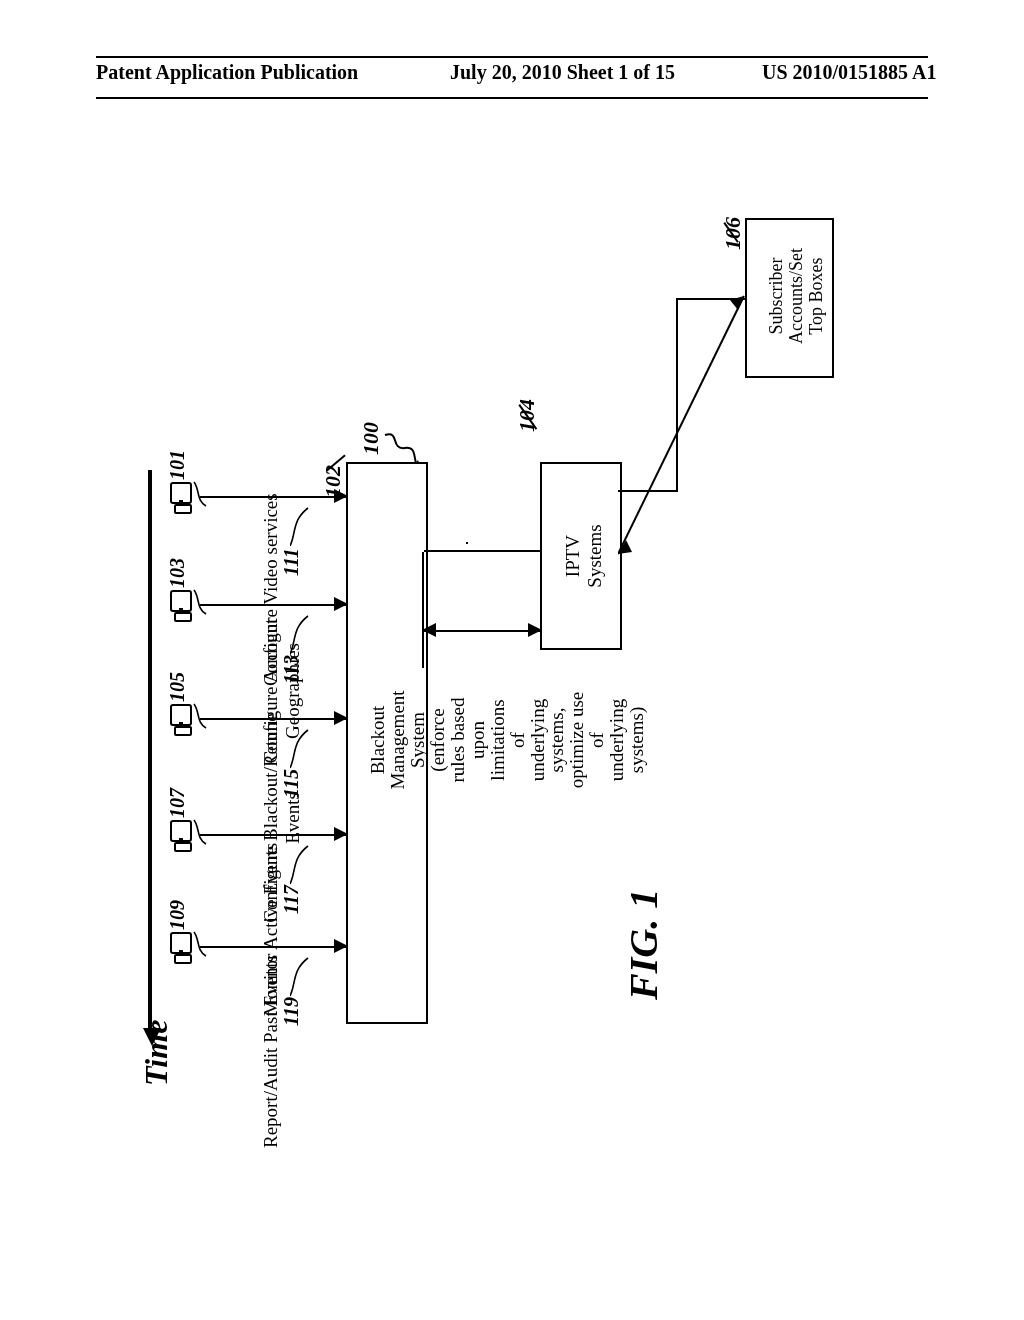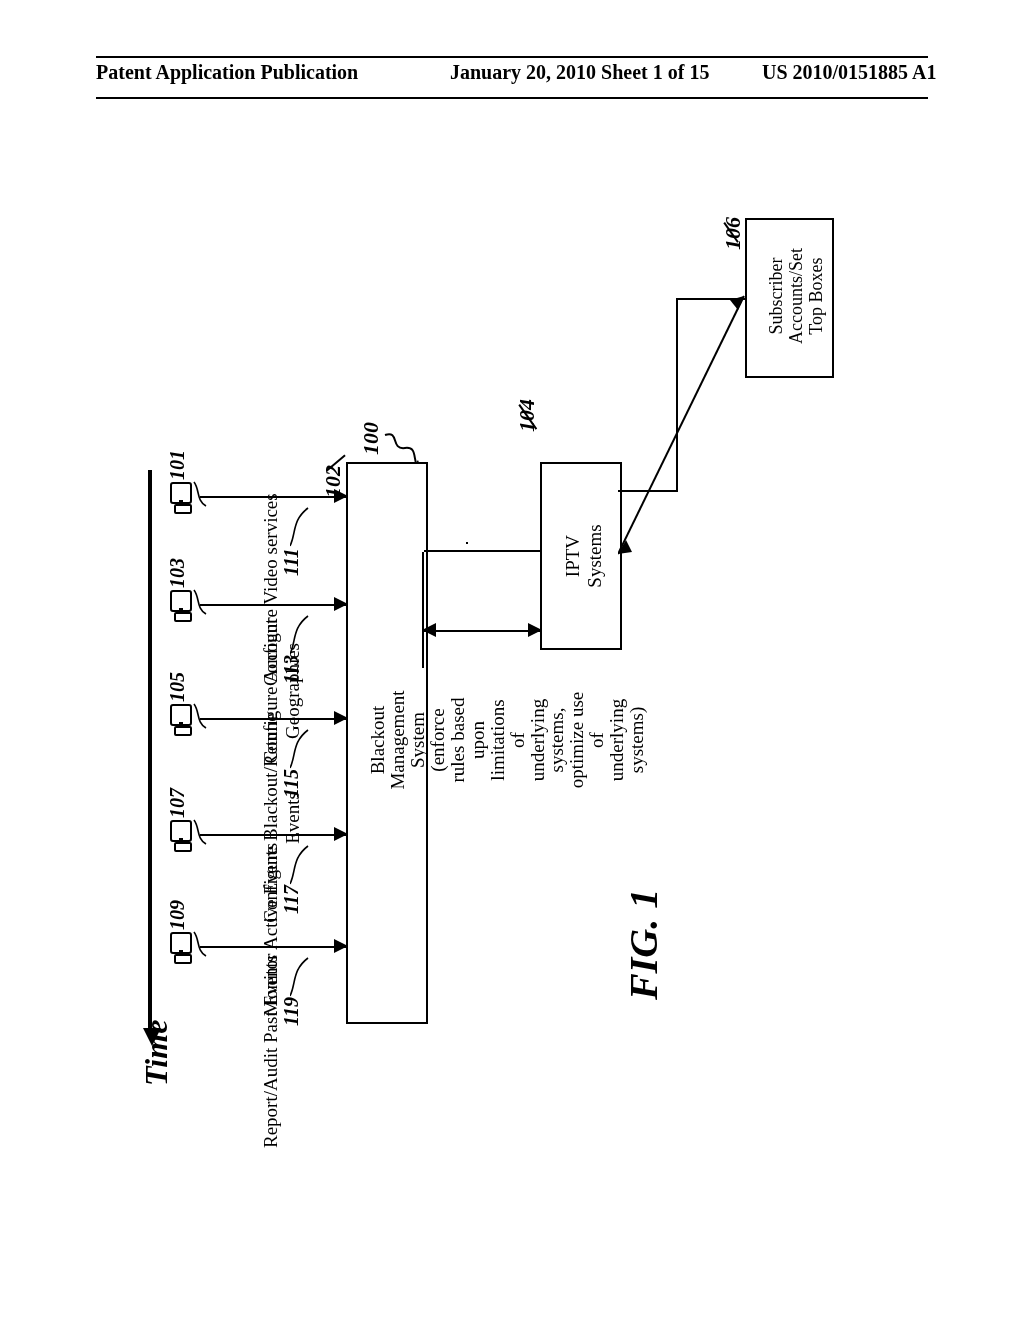--- a/index.html
+++ b/index.html
@@ -131,21 +131,21 @@
 </style>
 </head>
 <body>
 
 <div class="page">
 
   <div class="hr" style="top:56px"></div>
   <div class="hr" style="top:97px"></div>
 
   <div class="hdr" style="left:96px">Patent Application Publication</div>
-  <div class="hdr" style="left:450px">January 20, 2010  Sheet 1 of 15</div>
+  <div class="hdr" style="left:450px">July 20, 2010  Sheet 1 of 15</div>
   <div class="hdr" style="left:762px">US 2010/0151885 A1</div>
 
   <div class="diagram">
 
     <div class="rot figlabel" style="left:480px; top:830px;">FIG. 1</div>
 
     <div class="rot ref" style="left:218px; top:285px;">100</div>
     <svg style="position:absolute; left:240px; top:260px;" width="50" height="60">
       <path d="M5 5 C 20 0, 10 20, 25 18 C 40 16, 30 35, 42 40" stroke="#000" stroke-width="2" fill="none"></path>
       <polygon points="42,40 32,38 38,30" fill="#000"></polygon>

